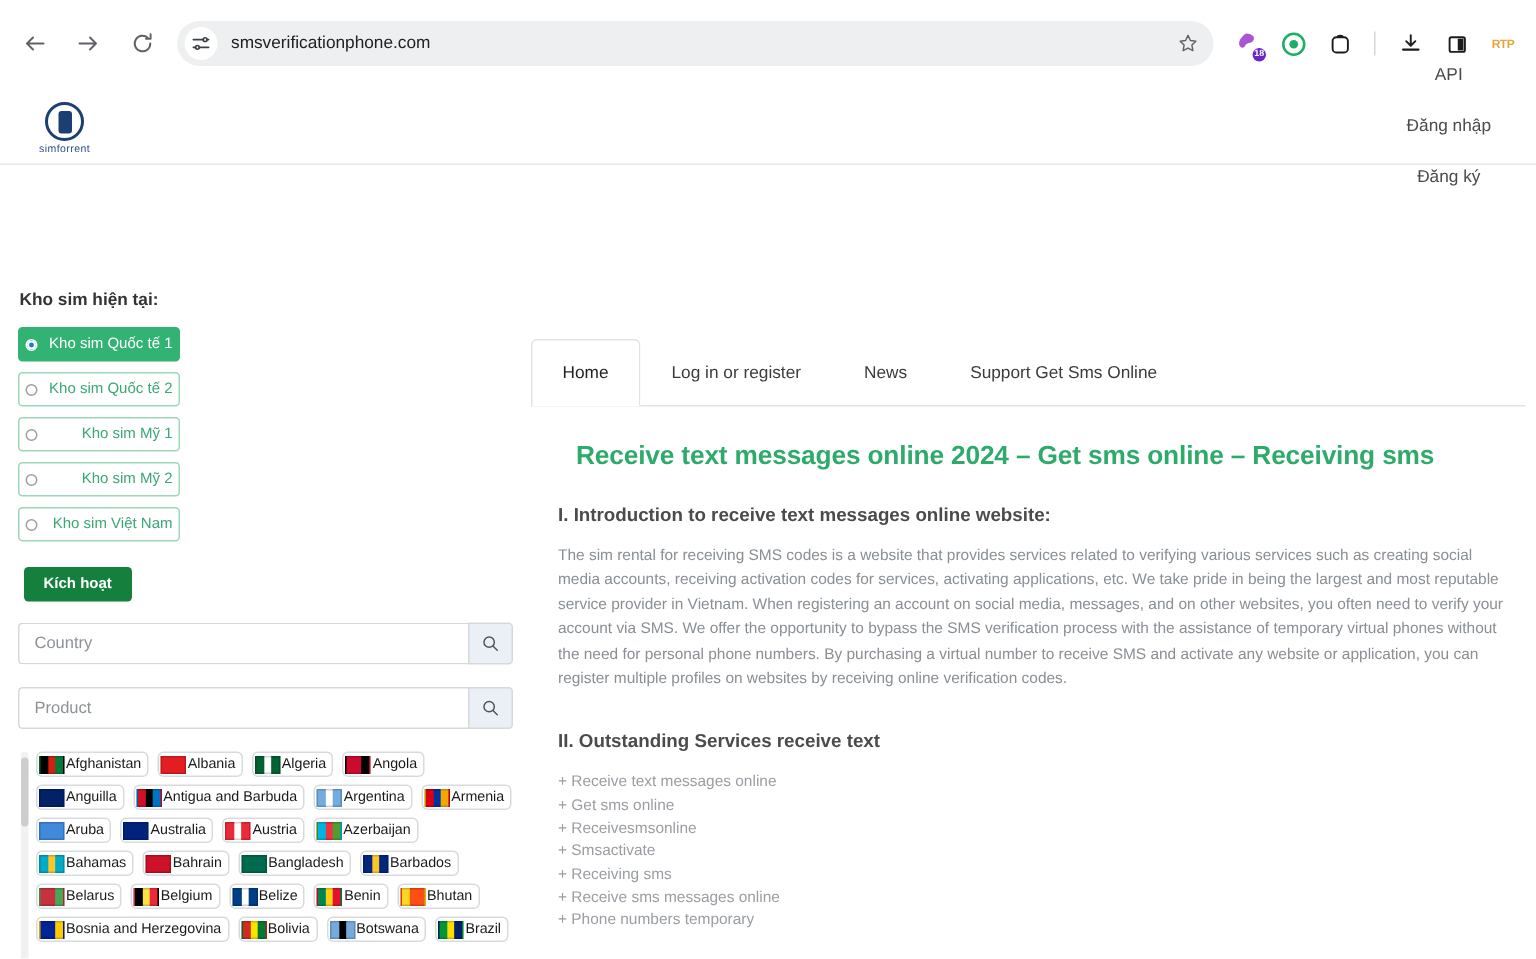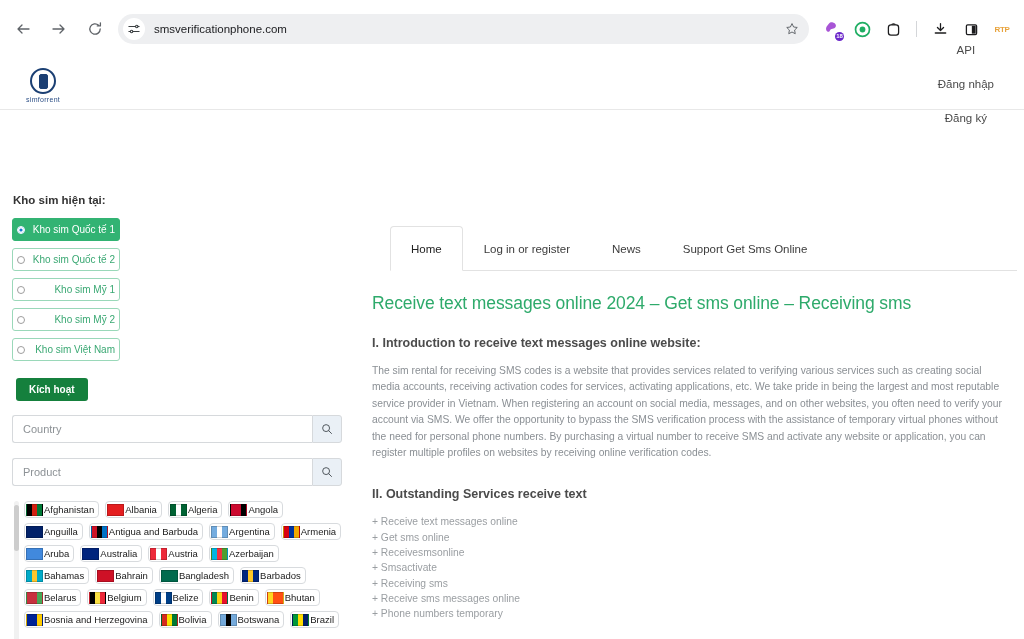--- a/index.html
+++ b/index.html
@@ -132,34 +132,34 @@
   }
   .flag {
     width:17px; height:12px; margin-right:1px; flex:0 0 auto;
     border:0.5px solid rgba(0,0,0,.18); background-size:cover;
   }
 
   
   .main {
     position:absolute; left:354px; top:168px; right:7px; bottom:0;
   }
-  .tabs { display:flex; border-bottom:1px solid #e2e2e2; height:45px; align-items:stretch;margin-left:36px; }
+  .tabs { display:flex; border-bottom:1px solid #e2e2e2; height:45px; align-items:stretch; }
   .tab {
     padding:0 20px; display:flex; align-items:center;
     font-size:11.5px; color:#3c3c3c; cursor:pointer;
     border:1px solid transparent; border-bottom:none; margin-bottom:-1px;
   }
   .tab.active {
     border-color:#e2e2e2; border-radius:4px 4px 0 0;
     background:#fff; border-bottom:1px solid #fff; color:#222;
   }
 
   .content { padding:22px 6px 0 18px; }
   h1.art-title {
-    font-size:17.5px; color:#2eaa6b; font-weight:normal; margin:0 0 22px 0;
+    font-size:17.5px; color:#2eaa6b; font-weight:bold; margin:0 0 22px 12px;
     letter-spacing:-.1px;
   }
   h2.sec {
     font-size:12.5px; color:#4b4b4b; font-weight:bold; margin:0 0 13px 0;
   }
   p.body-p {
     font-size:10.3px; color:#8a8f94; line-height:16.4px; margin:0 0 26px 0;
     text-align:left; max-width:648px;
   }
   .svc-list { margin:0; padding:0; list-style:none; }

